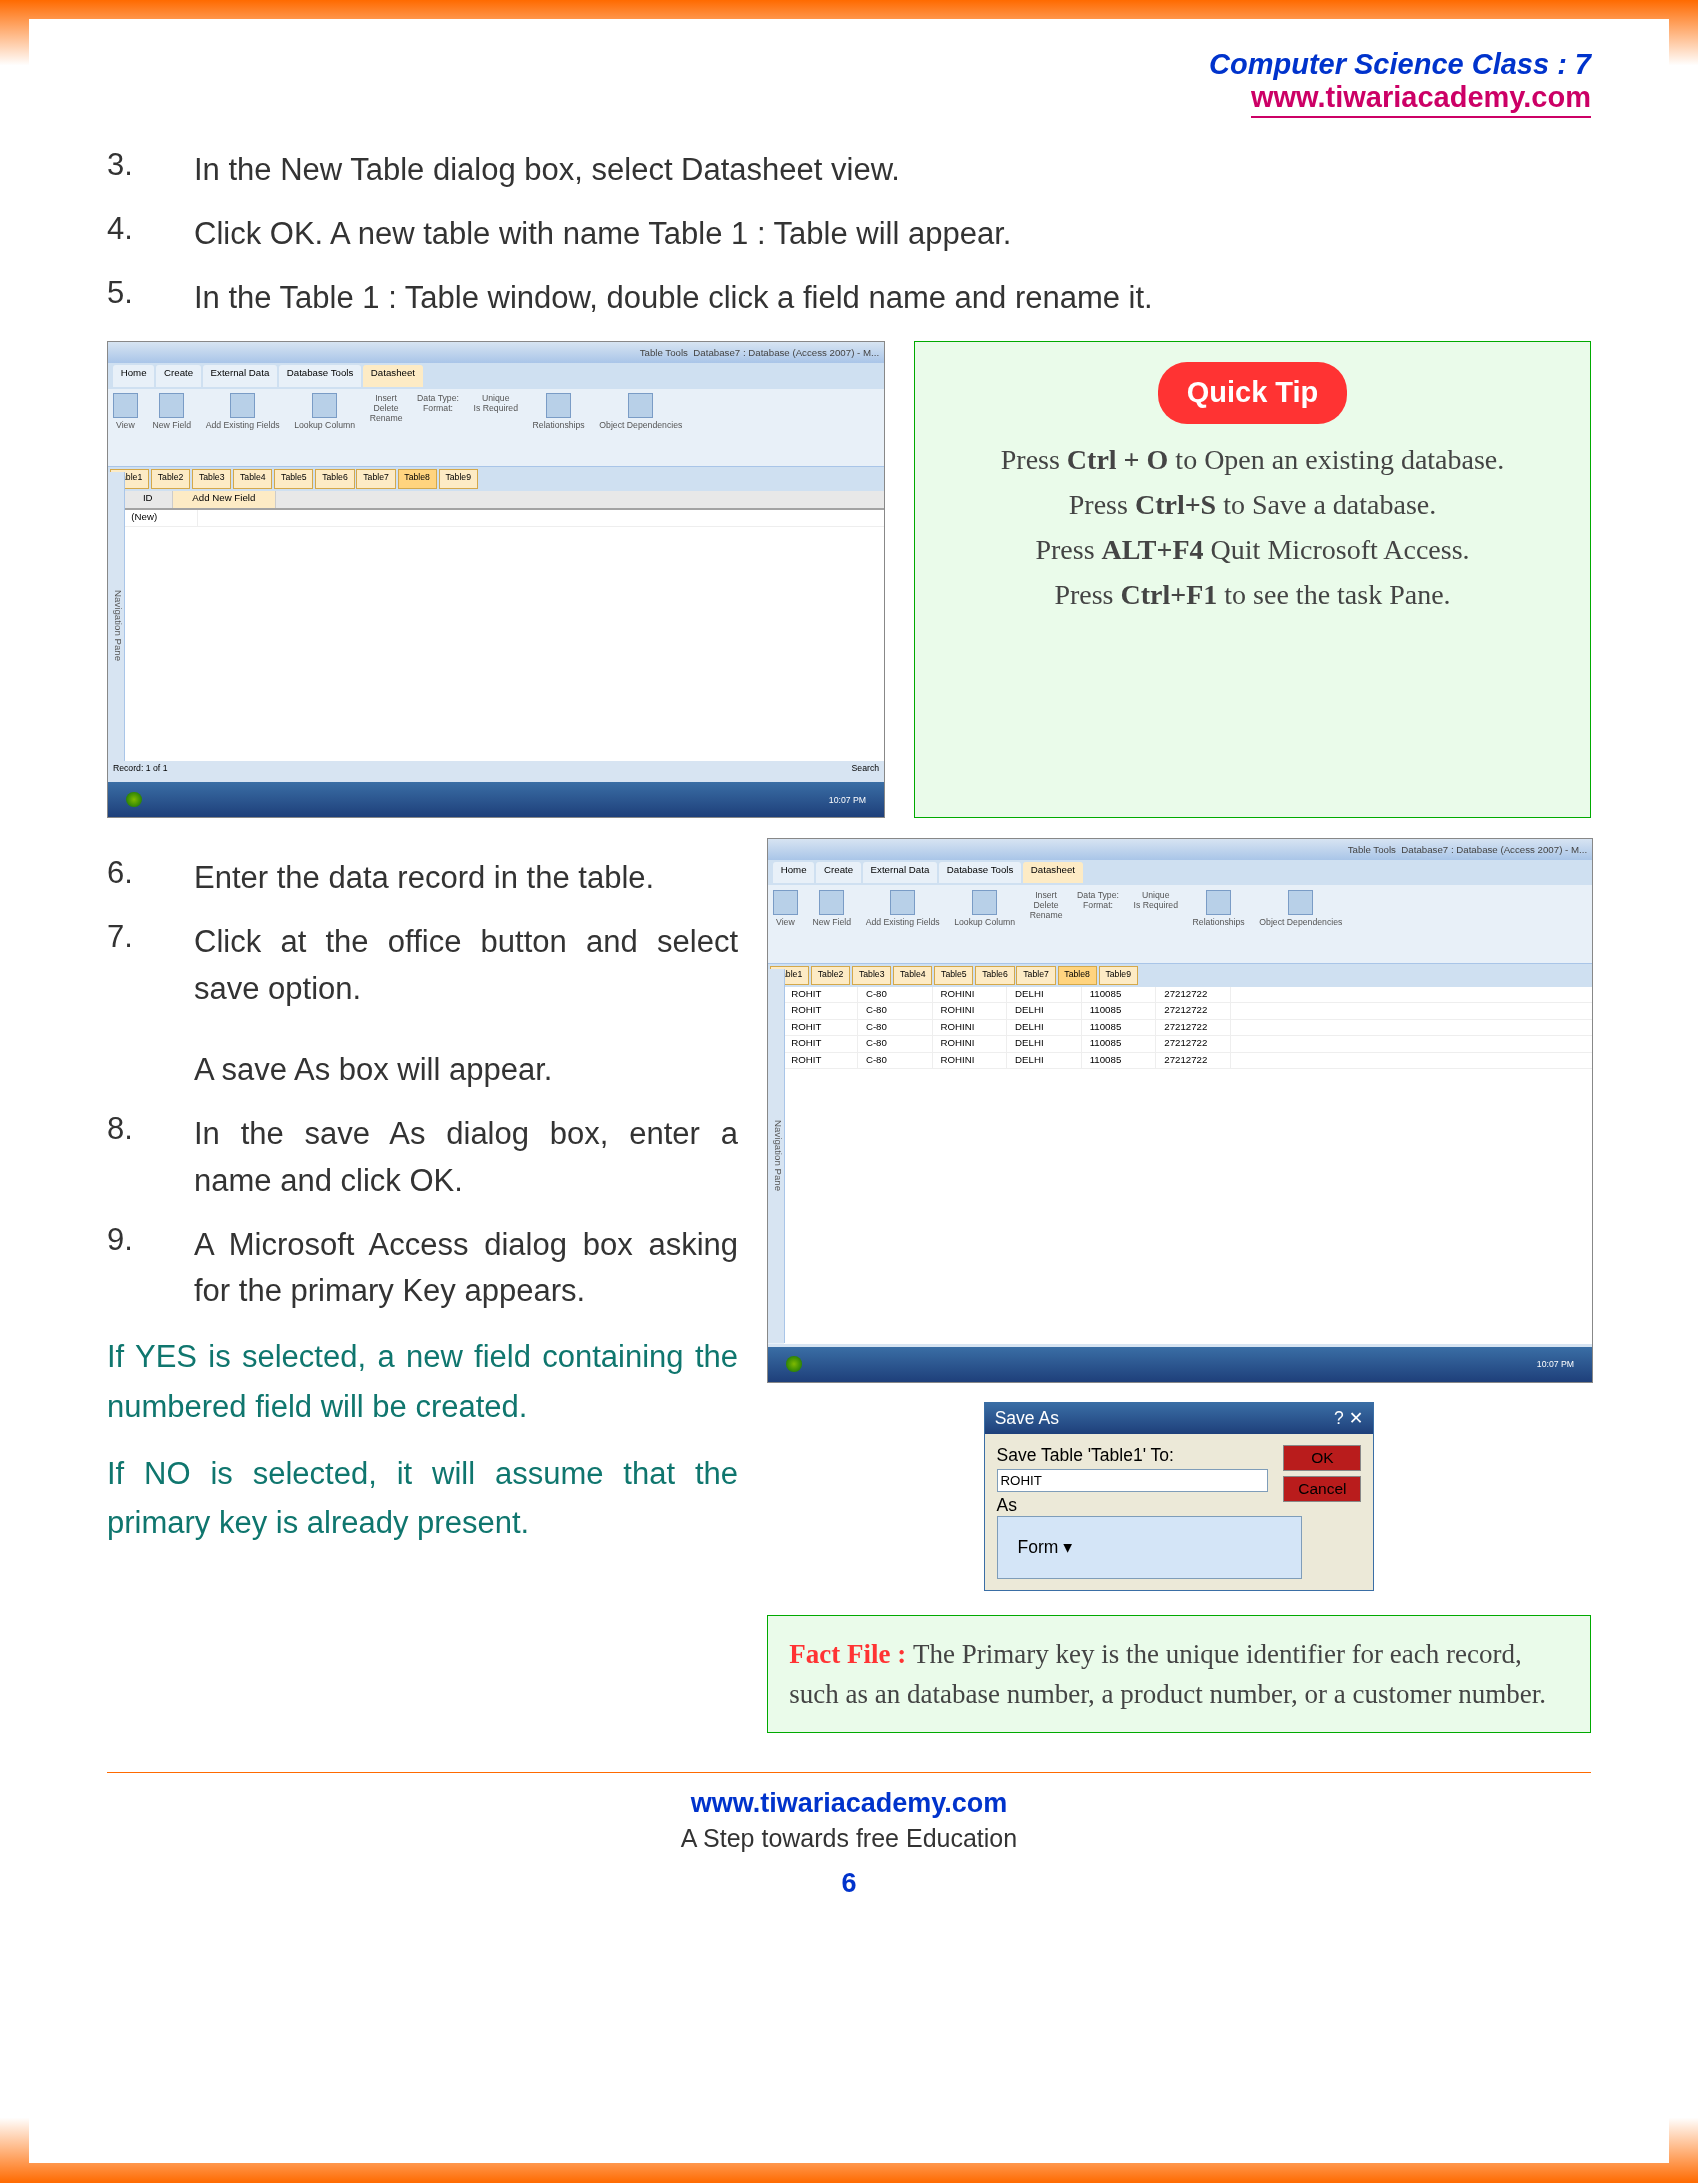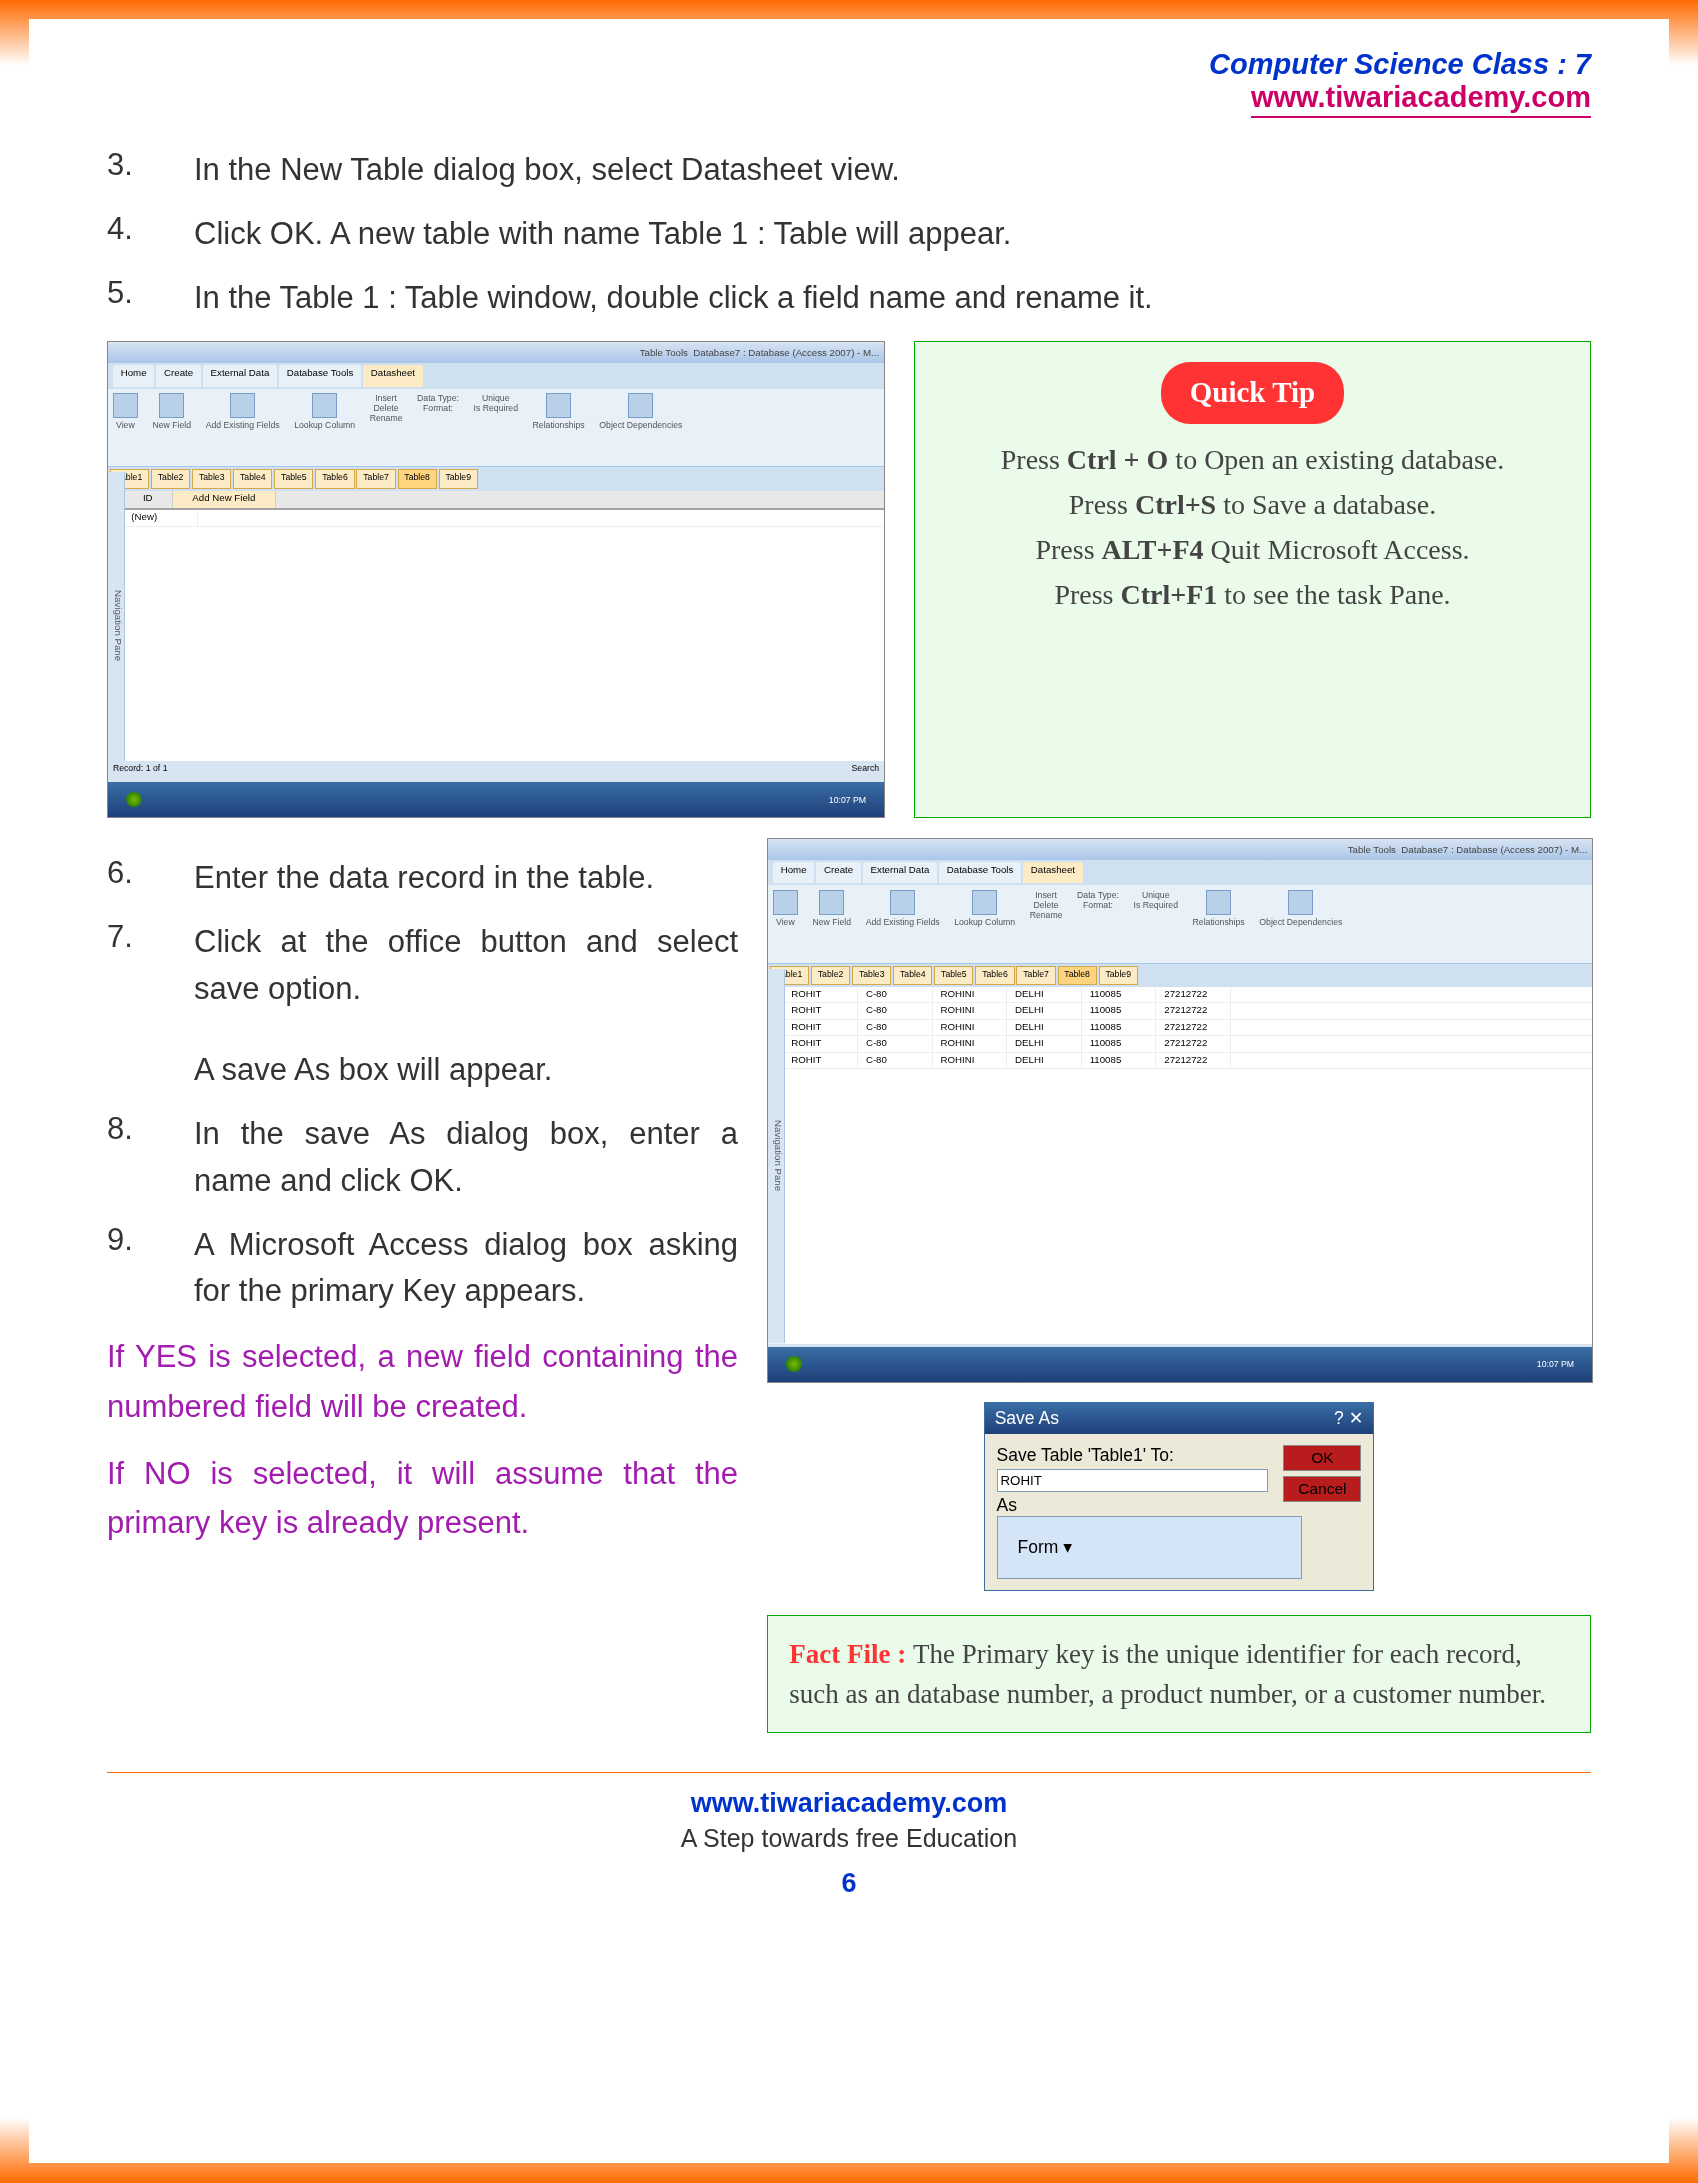--- a/index.html
+++ b/index.html
@@ -6,35 +6,35 @@
 .page{background:#fff;padding:29px 78px;min-height:2086px;position:relative}
 .header{text-align:right;margin-bottom:29px}
 .header-title{color:#0033cc;font-weight:bold;font-size:29px;font-style:italic}
 .header-link{color:#cc0066;font-weight:bold;font-size:29px;border-bottom:2.9px solid #cc0066;display:inline-block;padding-bottom:1.9px}
 .step{display:flex;margin:17.5px 0;font-size:31px;color:#333}
 .step-num{width:87px;flex-shrink:0}
 .step-text{flex:1;line-height:1.5;text-align:justify}
 .row1{display:flex;gap:29px;margin:19.4px 0}
 .screenshot1{width:776px;height:475px;border:1px solid #888;background:#e8f0f8;position:relative;font-size:10.7px}
 .quicktip-box{flex:1;border:1.9px solid #00aa00;background:#eafbea;padding:19.4px;font-size:28px;color:#444;text-align:center;line-height:1.6;font-family:'Comic Sans MS',cursive}
-.quicktip-badge{background:#ff3333;color:#fff;border-radius:29px;padding:7.8px 29px;font-weight:bold;font-size:29px;display:inline-block;margin-bottom:14.6px;font-family:Liberation Serif, serif}
+.quicktip-badge{background:#ff3333;color:#fff;border-radius:29px;padding:7.8px 29px;font-weight:bold;font-size:29px;display:inline-block;margin-bottom:14.6px;font-family:Liberation Sans, sans-serif}
 .row2{display:flex;gap:29px;margin:19.4px 0}
 .col-left{width:631px}
 .col-right{flex:1}
 .screenshot2{width:100%;height:543px;border:1px solid #888;background:#e8f0f8;position:relative;font-size:10.7px;margin-bottom:19.4px}
 .saveas-dialog{width:388px;border:1.9px solid #3a6ea5;background:#ece9d8;margin:0 auto 24px auto;font-size:17.5px}
 .saveas-title{background:linear-gradient(to bottom,#3a6ea5,#1e3f7a);color:#fff;padding:4.9px 9.7px;display:flex;justify-content:space-between}
 .saveas-body{padding:11.6px;display:flex;gap:9.7px}
 .saveas-left{flex:1}
 .saveas-btns button{display:block;width:78px;margin-bottom:4.9px;background:#b91c1c;border:1px solid #888;padding:2.9px;font-size:15.5px}
 .saveas-input{width:95%;border:1px solid #7f9db9;padding:2.9px;margin:2.9px 0;background:#fff}
 .saveas-select{width:95%;border:1px solid #7f9db9;padding:20px;background:#d4e5f7}
 .factfile-box{border:1.9px solid #00aa00;background:#eafbea;padding:17.5px 21.3px;font-size:27px;color:#444;line-height:1.5;font-family:'Comic Sans MS',cursive}
 .factfile-label{color:#ff3333;font-weight:bold}
-.para{font-size:31px;color:#a21caf;text-align:justify;line-height:1.6;margin:17.5px 0}
+.para{font-size:31px;color:#0f766e;text-align:justify;line-height:1.6;margin:17.5px 0}
 .footer{text-align:center;margin-top:39px;border-top:1.9px solid #ff6a00;padding-top:14.6px}
 .footer-link{color:#0033cc;font-weight:bold;font-size:27px}
 .footer-text{color:#333;font-size:25px;margin-top:4.9px}
 .page-num{text-align:center;color:#0033cc;font-weight:bold;font-size:27px;margin-top:14.6px}
 .ss-titlebar{background:linear-gradient(to bottom,#d7e4f2,#a9c5e8);height:21.3px;display:flex;align-items:center;padding:0 4.9px;font-size:9.7px;color:#444}
 .ss-tabs{background:#cfe0f1;height:21.3px;display:flex;gap:1.9px;padding:1.9px 4.9px;font-size:9.7px}
 .ss-tab{background:#e8f0f8;padding:1.9px 7.8px;border-radius:2.9px 2.9px 0 0}
 .ss-tab.active{background:#fdebc5}
 .ss-ribbon{background:#e8f0f8;height:68px;border-bottom:1px solid #a9c5e8;display:flex;gap:14.6px;padding:4.9px;font-size:8.7px;color:#555}
 .ss-ribbon-grp{text-align:center}

